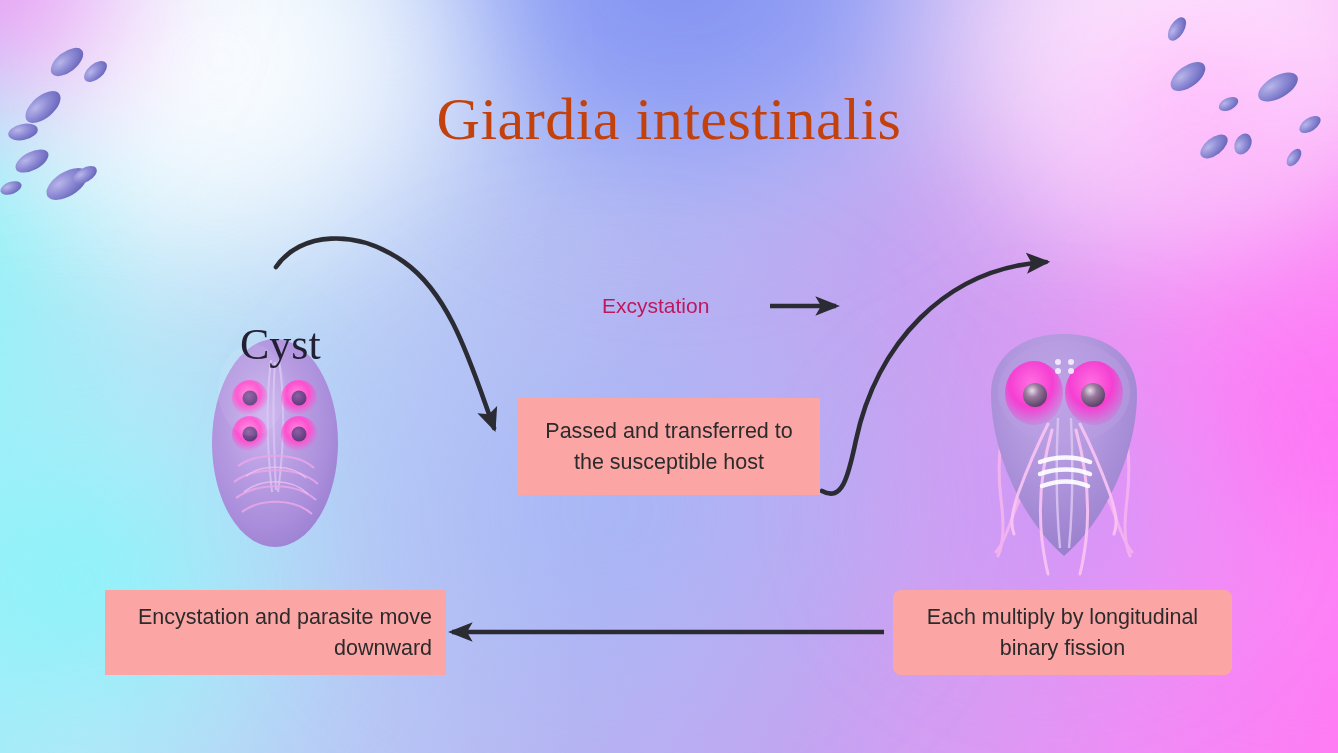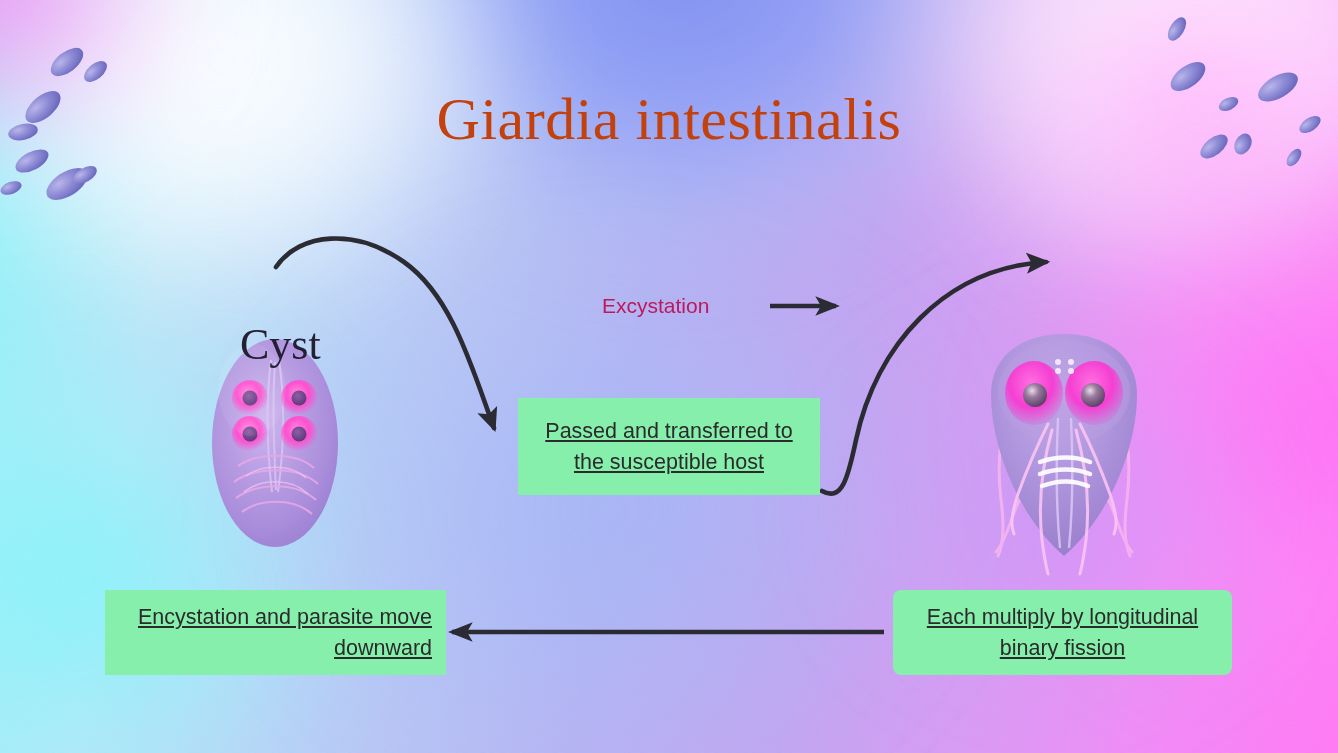--- a/index.html
+++ b/index.html
@@ -127,32 +127,31 @@
     color: #be185d;
     font-family: "Liberation Sans", sans-serif;
     font-size: 21px;
     line-height: 1;
     white-space: nowrap;
   }
   #label-excystation { left: 602px; top: 295px; }
 
   .callout {
     position: absolute;
-    background: #86efac;
+    background: #fca5a5;
     color: #2b2b2b;
     font-family: "Liberation Sans", sans-serif;
     font-size: 21.5px;
     line-height: 1.42;
     text-align: center;
     display: flex;
     align-items: center;
     justify-content: center;
     padding: 6px 14px;
     box-sizing: border-box;
-    text-decoration: underline;
   }
   #callout-center { left: 518px; top: 398px; width: 302px; height: 97px; }
   #callout-left   { left: 105px; top: 590px; width: 341px; height: 85px; text-align: right; }
   #callout-right  { left: 893px; top: 590px; width: 339px; height: 85px; border-radius: 8px; }
 </style>
 </head>
 <body>
 
 <div id="slide">
 

